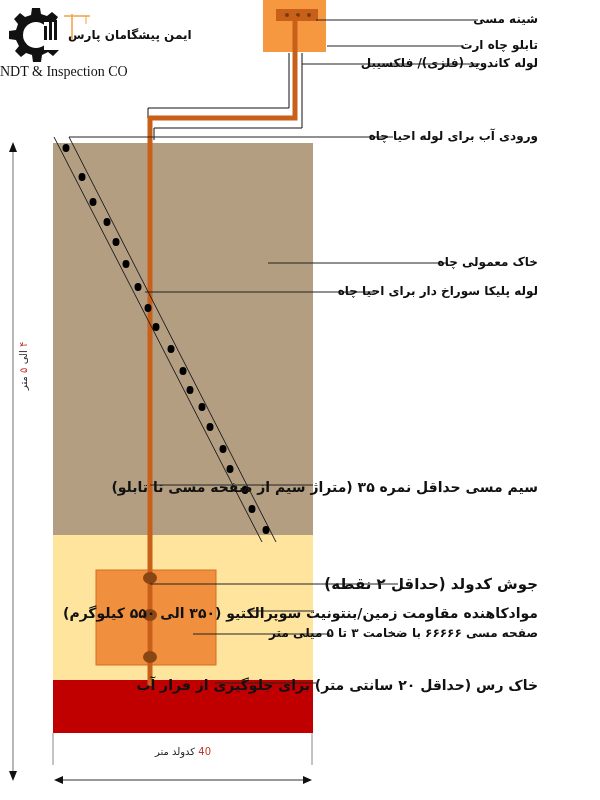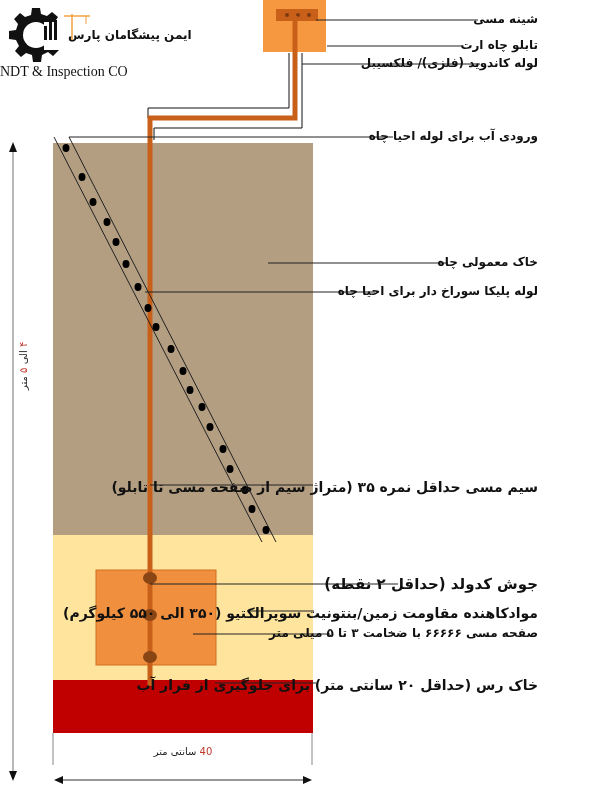--- a/index.html
+++ b/index.html
@@ -132,14 +132,14 @@
 <div class="label small" style="top:677px;">خاک رس (حداقل ۲۰ سانتی متر) برای جلوگیری از فرار آب</div>
 
 <div class="vlabel">
   <span class="num">۴</span>
   <span>الی</span>
   <span class="num">۵</span>
   <span>متر</span>
 </div>
 <div class="hlabel">
   <span class="num">40</span>
-  <span>سانتی متر</span>
+  <span>کدولد متر</span>
 </div>
 
 </body></html>

